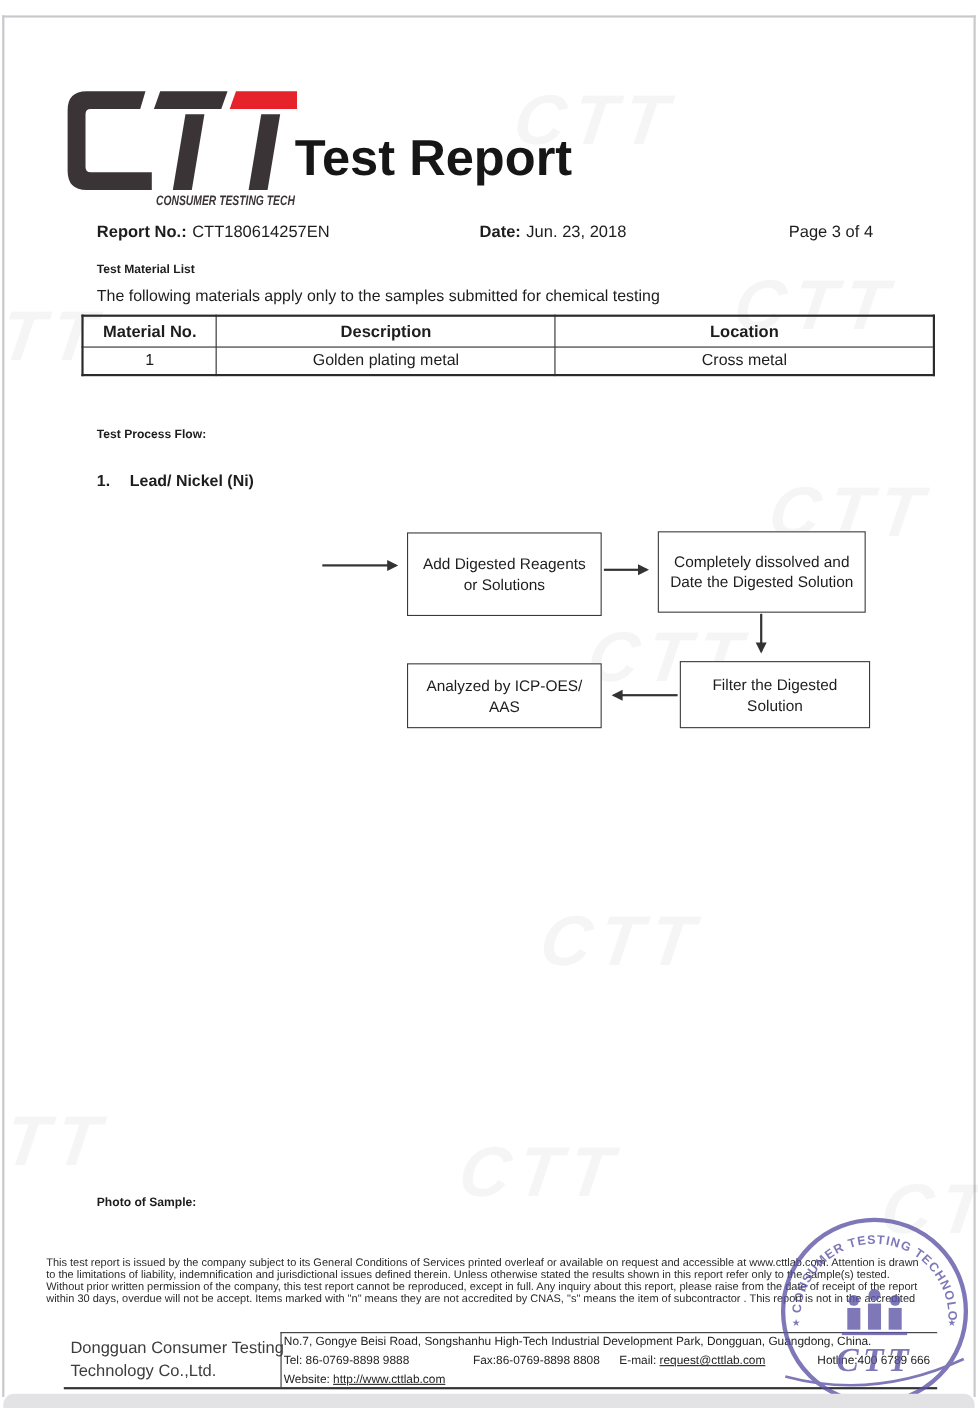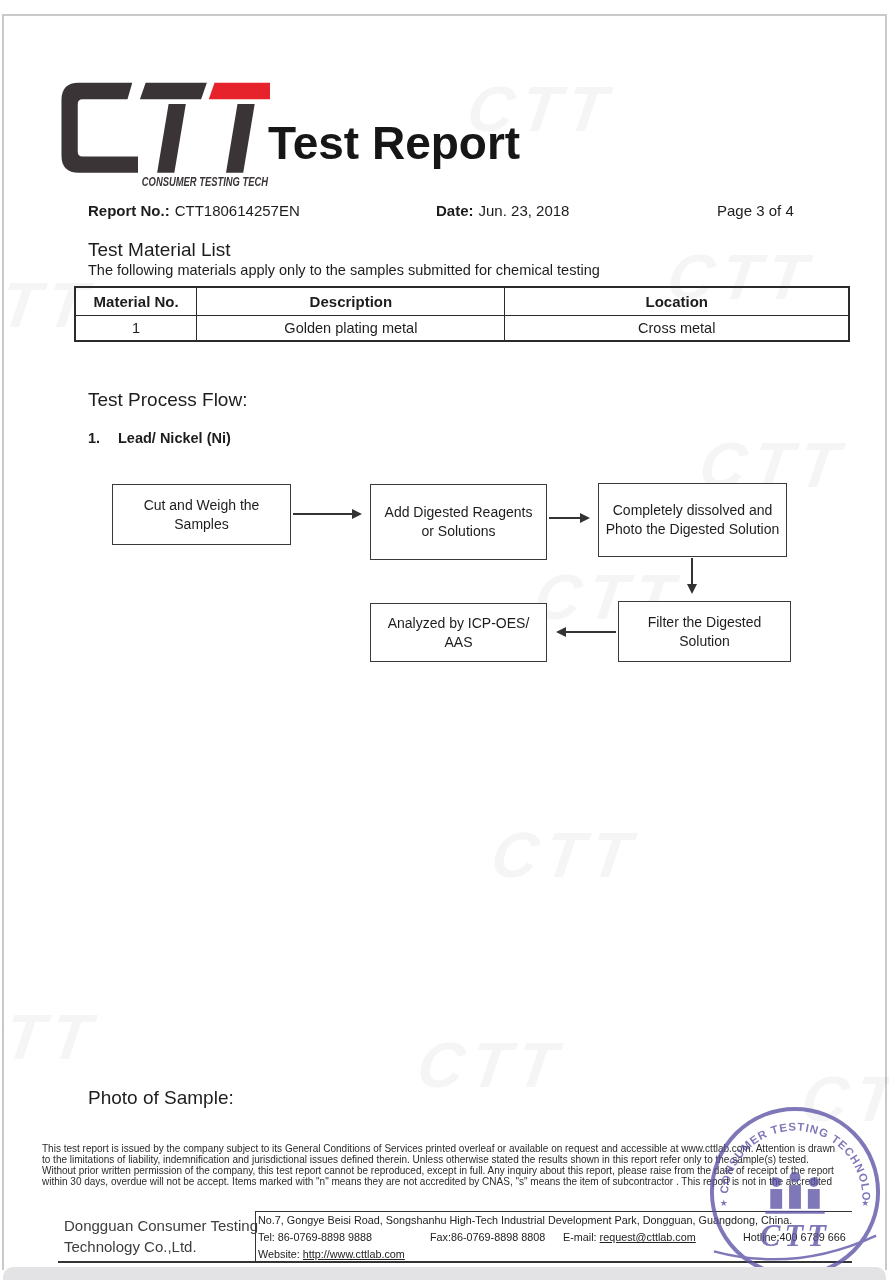--- a/index.html
+++ b/index.html
@@ -24,21 +24,21 @@
            color:#161616; z-index:1; }
 
   .meta { position:absolute; top:202px; left:0; width:889px; font-size:15px; z-index:1; }
   .meta b { font-weight:bold; }
   .meta .m1 { position:absolute; left:88px; top:0; }
   .meta .m2 { position:absolute; left:436px; top:0; }
   .meta .m3 { position:absolute; left:717px; top:0; }
   .meta .val { margin-left:5px; font-weight:normal; }
 
   
-  .sec-heading { position:absolute; left:88px; font-size:19px; font-weight:normal; z-index:1; }
+  .sec-heading { position:absolute; left:88px; font-size:11px; font-weight:bold; z-index:1; }
   .subtitle { position:absolute; left:88px; top:262px; font-size:14.5px; z-index:1; }
   table.mat { position:absolute; left:74px; top:286px; width:776px; border-collapse:collapse;
               z-index:1; }
   table.mat th, table.mat td { border:1.5px solid #2b2b2b; text-align:center; }
   table.mat { border:2px solid #2b2b2b; }
   table.mat th { font-size:15px; font-weight:bold; height:28px; }
   table.mat td { font-size:14.5px; font-weight:normal; height:26px; }
   .col-no { width:122px; } .col-desc { width:309px; } .col-loc { width:345px; }
 
   
@@ -132,23 +132,22 @@
     </tr>
   </tbody>
     </table>
 
   <div class="sec-heading" style="top:389px;">Test Process Flow:</div>
   <div class="list-item">
     <span class="num">1.</span><span>Lead/ Nickel (Ni)</span>
   </div>
 
   <div class="flow">
-    <div class="fbox b1">Cut and Weigh the Samples</div>
     <div class="fbox b2">Add Digested Reagents or Solutions</div>
-    <div class="fbox b3">Completely dissolved and Photo the Digested Solution</div>
+    <div class="fbox b3">Completely dissolved and Date the Digested Solution</div>
     <div class="fbox b4">Analyzed by ICP-OES/ AAS</div>
     <div class="fbox b5">Filter the Digested Solution</div>
     <div class="harrow-r" style="left:293px; top:513px; width:67px;"></div>
     <div class="harrow-r" style="left:549px; top:517px; width:39px;"></div>
     <div class="varrow" style="left:691px; top:558px; height:34px;"></div>
     <div class="harrow-l" style="left:558px; top:631px; width:58px;"></div>
   </div>
 
   <div class="sec-heading photo-heading">Photo of Sample:</div>
 

